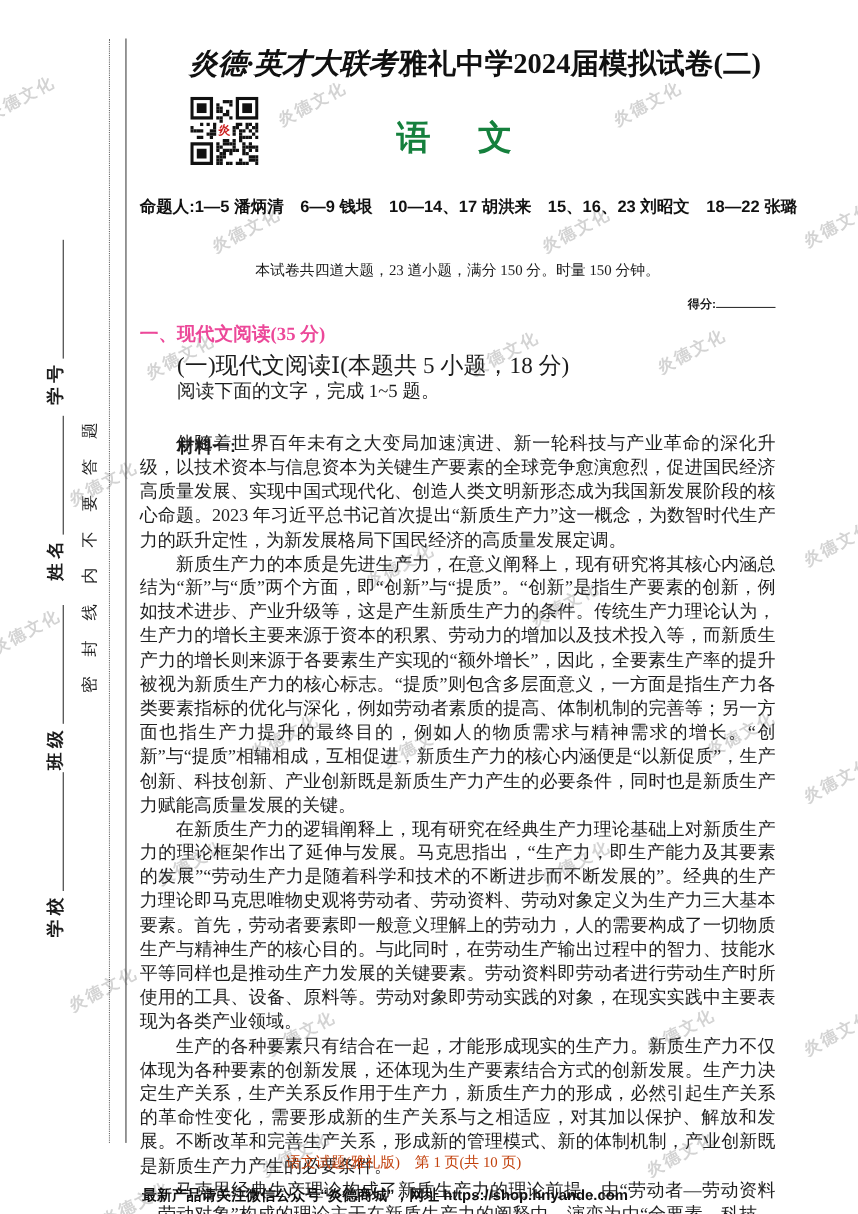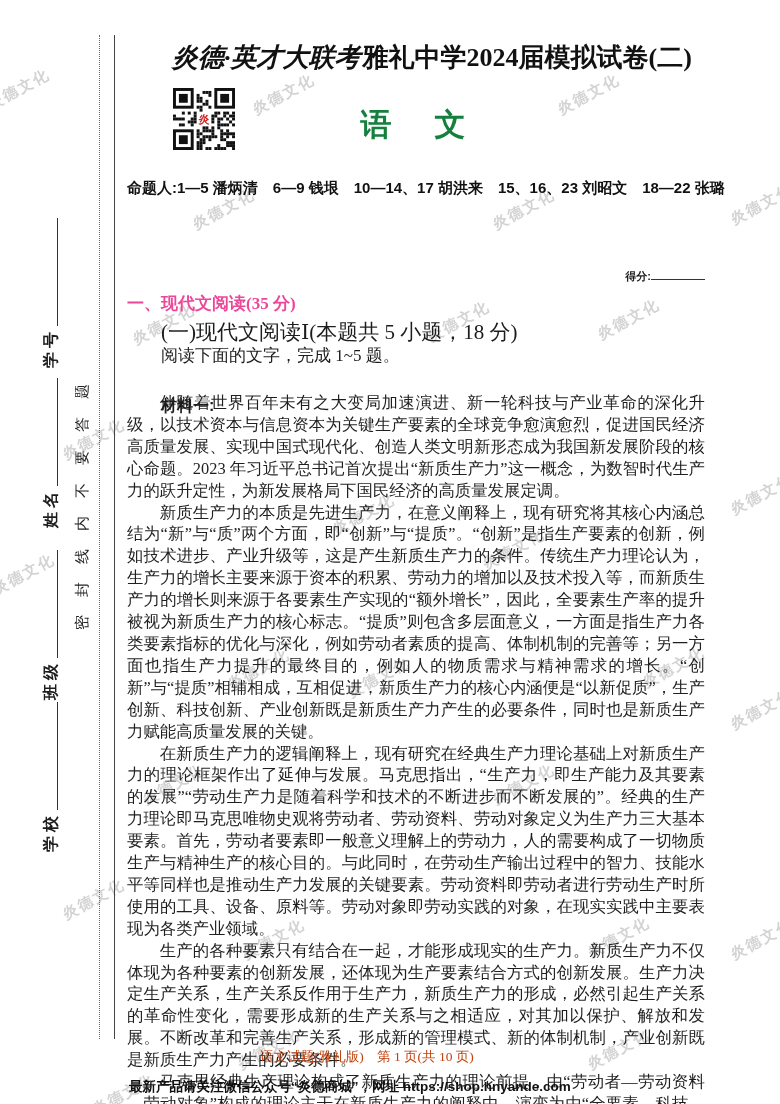--- a/index.html
+++ b/index.html
@@ -256,20 +256,21 @@
           <rect x="51" y="60" width="3" height="3" fill="#111"></rect>
           <rect x="60" y="60" width="3" height="3" fill="#111"></rect>
         </svg>
       <span class="qr-logo">炎</span>
     </div>
 
     <div class="subject">语　文</div>
 
     <div class="byline byline1">命题人:1—5 潘炳清　6—9 钱垠　10—14、17 胡洪来　15、16、23 刘昭文　18—22 张璐</div>
 
+    <div class="instructions">本试卷共四道大题，23 道小题，满分 150 分。时量 150 分钟。</div>
 
     <div class="score"><span>得分:</span><span class="score-blank"></span></div>
 
     <div class="sec-heading">一、现代文阅读(35 分)</div>
     <div class="sub-line">(一)现代文阅读Ⅰ(本题共 5 小题，18 分)</div>
     <div class="sub-line2">阅读下面的文字，完成 1~5 题。</div>
     <div class="material">材料一:</div>
 
     <div class="paragraphs">
       <p>伴随着世界百年未有之大变局加速演进、新一轮科技与产业革命的深化升级，以技术资本与信息资本为关键生产要素的全球竞争愈演愈烈，促进国民经济高质量发展、实现中国式现代化、创造人类文明新形态成为我国新发展阶段的核心命题。2023 年习近平总书记首次提出“新质生产力”这一概念，为数智时代生产力的跃升定性，为新发展格局下国民经济的高质量发展定调。</p>

